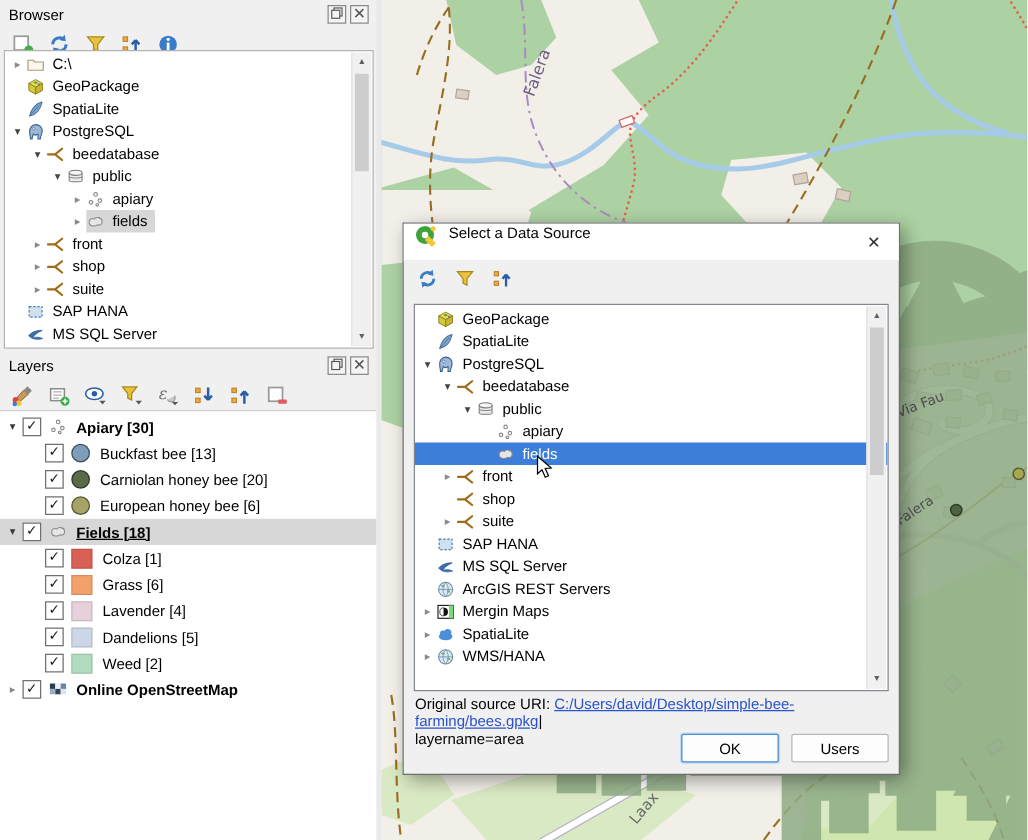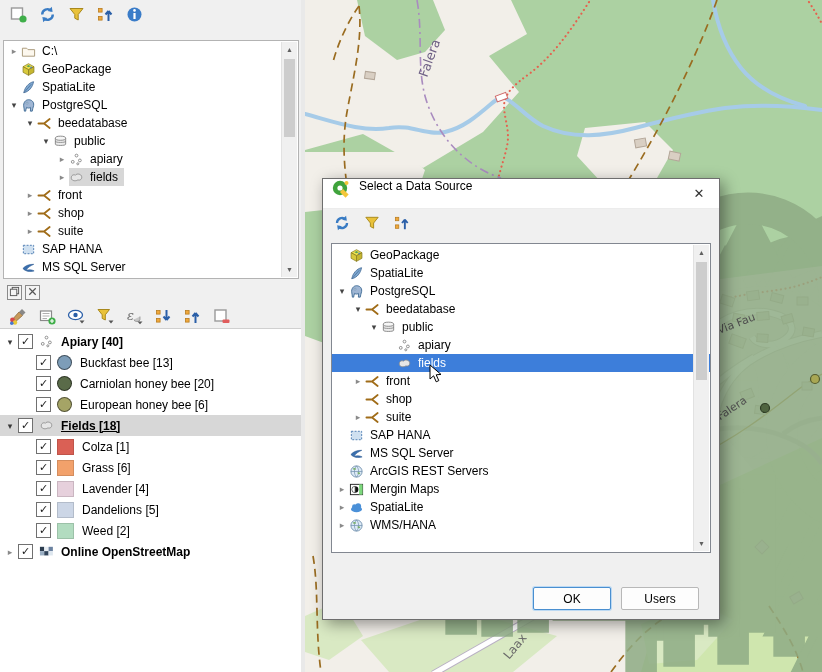--- a/index.html
+++ b/index.html
@@ -51,21 +51,21 @@
           border:1px solid #6e6e6e;box-shadow:4px 4px 14px rgba(0,0,0,.4);z-index:10;}
   .dlg-title{height:29px;background:#fff;display:flex;align-items:flex-start;padding-left:8px;border-bottom:1px solid #ececec;}
   .dlg-title .qicon{width:20px;height:20px;margin-right:8px;}
   .dlg-title .t{flex:1;}
   .dlg-close{width:40px;height:29px;display:flex;align-items:center;justify-content:center;font-size:13px;color:#333;}
   .dlg-toolbar{height:31px;display:flex;align-items:center;gap:12px;padding-left:10px;}
   .dlg-toolbar .tbi svg{width:18px;height:18px;}
   .dlg-tree{position:absolute;left:8px;right:8px;top:64px;height:308px;background:#fff;border:1px solid #828790;overflow:hidden;}
   .dlg-uri{position:absolute;left:9px;right:8px;top:377px;line-height:14px;}
   .dlg-uri a{color:#2a52cc;text-decoration:underline;}
-  .dlg-btns{position:absolute;right:20px;bottom:9px;display:flex;gap:10px;border-radius:10px;}
+  .dlg-btns{position:absolute;right:8px;bottom:9px;display:flex;gap:10px;border-radius:10px;}
   .btn{min-width:78px;height:23px;background:#fdfdfd;border:1px solid #b8b8b8;border-radius:2px;
        font-family:inherit;font-size:12px;padding:0 10px;}
   .btn.default{border:1px solid #4a8fd0;box-shadow:0 0 0 1px #bcd9f3;}
   
   .mapwrap{position:absolute;left:305px;top:0;width:517px;height:672px;}
   .vdivider{position:absolute;left:301px;top:0;width:4px;height:672px;background:#e9e9e9;}
   .cursor{position:absolute;left:429px;top:364px;z-index:30;width:13px;height:19px;}
   .maplabel{font-family:"DejaVu Sans",sans-serif;}
 </style>
 </head>
@@ -364,20 +364,31 @@
       <g class="maplabel" fill="#4f4f4f">
         <text transform="translate(414,334) rotate(-21)" font-size="11">Via Fau</text>
         <text transform="translate(398,432) rotate(-34)" font-size="11">Via Falera</text>
         <text transform="translate(204,660) rotate(-50)" font-size="12" fill="#6a6a6a">Laax</text>
       </g>
     </svg>
   </div>
   <div class="vdivider"></div>
 
   <div class="panel" style="top:0;height:281px;">
+    <div class="panel-title">
+      <span class="t">Browser</span>
+      <span class="winbtns">
+        <span class="winbtn"><svg viewBox="0 0 12 12" width="11" height="11">
+              <use href="#i-win-float"></use>
+            </svg></span>
+        <span class="winbtn"><svg viewBox="0 0 12 12" width="11" height="11">
+              <use href="#i-win-close"></use>
+            </svg></span>
+      </span>
+    </div>
     <div class="ptoolbar" id="browser-toolbar">
         <span class="tbi">
           <svg viewBox="0 0 19 19">
             <use href="#i-tb-addlayer"></use>
           </svg>
         </span>
         <span class="tbi">
           <svg viewBox="0 0 19 19">
             <use href="#i-tb-refresh"></use>
           </svg>
@@ -547,20 +558,21 @@
       <div class="sb">
         <div class="up">▲</div>
         <div class="thumb" style="top:17px;height:78px;"></div>
         <div class="dn">▼</div>
       </div>
     </div>
   </div>
 
   <div class="panel" style="top:281px;height:391px;">
     <div class="panel-title">
+      <span class="t">Layers</span>
       <span class="winbtns">
         <span class="winbtn"><svg viewBox="0 0 12 12" width="11" height="11">
               <use href="#i-win-float"></use>
             </svg></span>
         <span class="winbtn"><svg viewBox="0 0 12 12" width="11" height="11">
               <use href="#i-win-close"></use>
             </svg></span>
       </span>
     </div>
     <div class="ptoolbar" id="layers-toolbar">
@@ -607,21 +619,21 @@
       </div>
     <div style="position:absolute;left:0;right:0;top:47px;bottom:0;background:#fff;border-top:1px solid #d0d0d0;padding-top:2px;" id="layers-rows">
         <div class="lrow" style="padding-left: 2px;">
           <span class="exp open">▾</span>
           <span class="cbx">✓</span>
           <span class="licon">
             <svg viewBox="0 0 16 16">
               <use href="#i-point-layer"></use>
             </svg>
           </span>
-          <span class="llabel b">Apiary [40]</span>
+          <span class="llabel b">Apiary [30]</span>
         </div>
         <div class="lrow" style="padding-left: 20px;">
           <span class="exp"></span>
           <span class="cbx">✓</span>
           <span class="sw-circle" style="background:#7d9db8"></span>
           <span class="llabel">Buckfast bee [13]</span>
         </div>
         <div class="lrow" style="padding-left: 20px;">
           <span class="exp"></span>
           <span class="cbx">✓</span>
@@ -884,20 +896,21 @@
               <span class="tlabel">WMS/HANA</span>
             </span>
           </div>
         </div>
       <div class="sb">
         <div class="up">▲</div>
         <div class="thumb" style="top:17px;height:118px;"></div>
         <div class="dn">▼</div>
       </div>
     </div>
+    <div class="dlg-uri"><span>Original source URI: </span><a href="#">C:/Users/david/Desktop/simple-bee-farming/bees.gpkg</a><span>|</span><br><span>layername=area</span></div>
     <div class="dlg-btns">
       <button class="btn default">OK</button>
       <button class="btn">Users</button>
     </div>
   </div>
 
   <svg class="cursor" viewBox="0 0 13 19">
     <path d="M1,1 L1,15 L4.6,11.8 L7.2,17.8 L9.8,16.6 L7.2,10.8 L12,10.4 Z" fill="#fff" stroke="#000" stroke-width="1"></path>
   </svg>
 </div>

